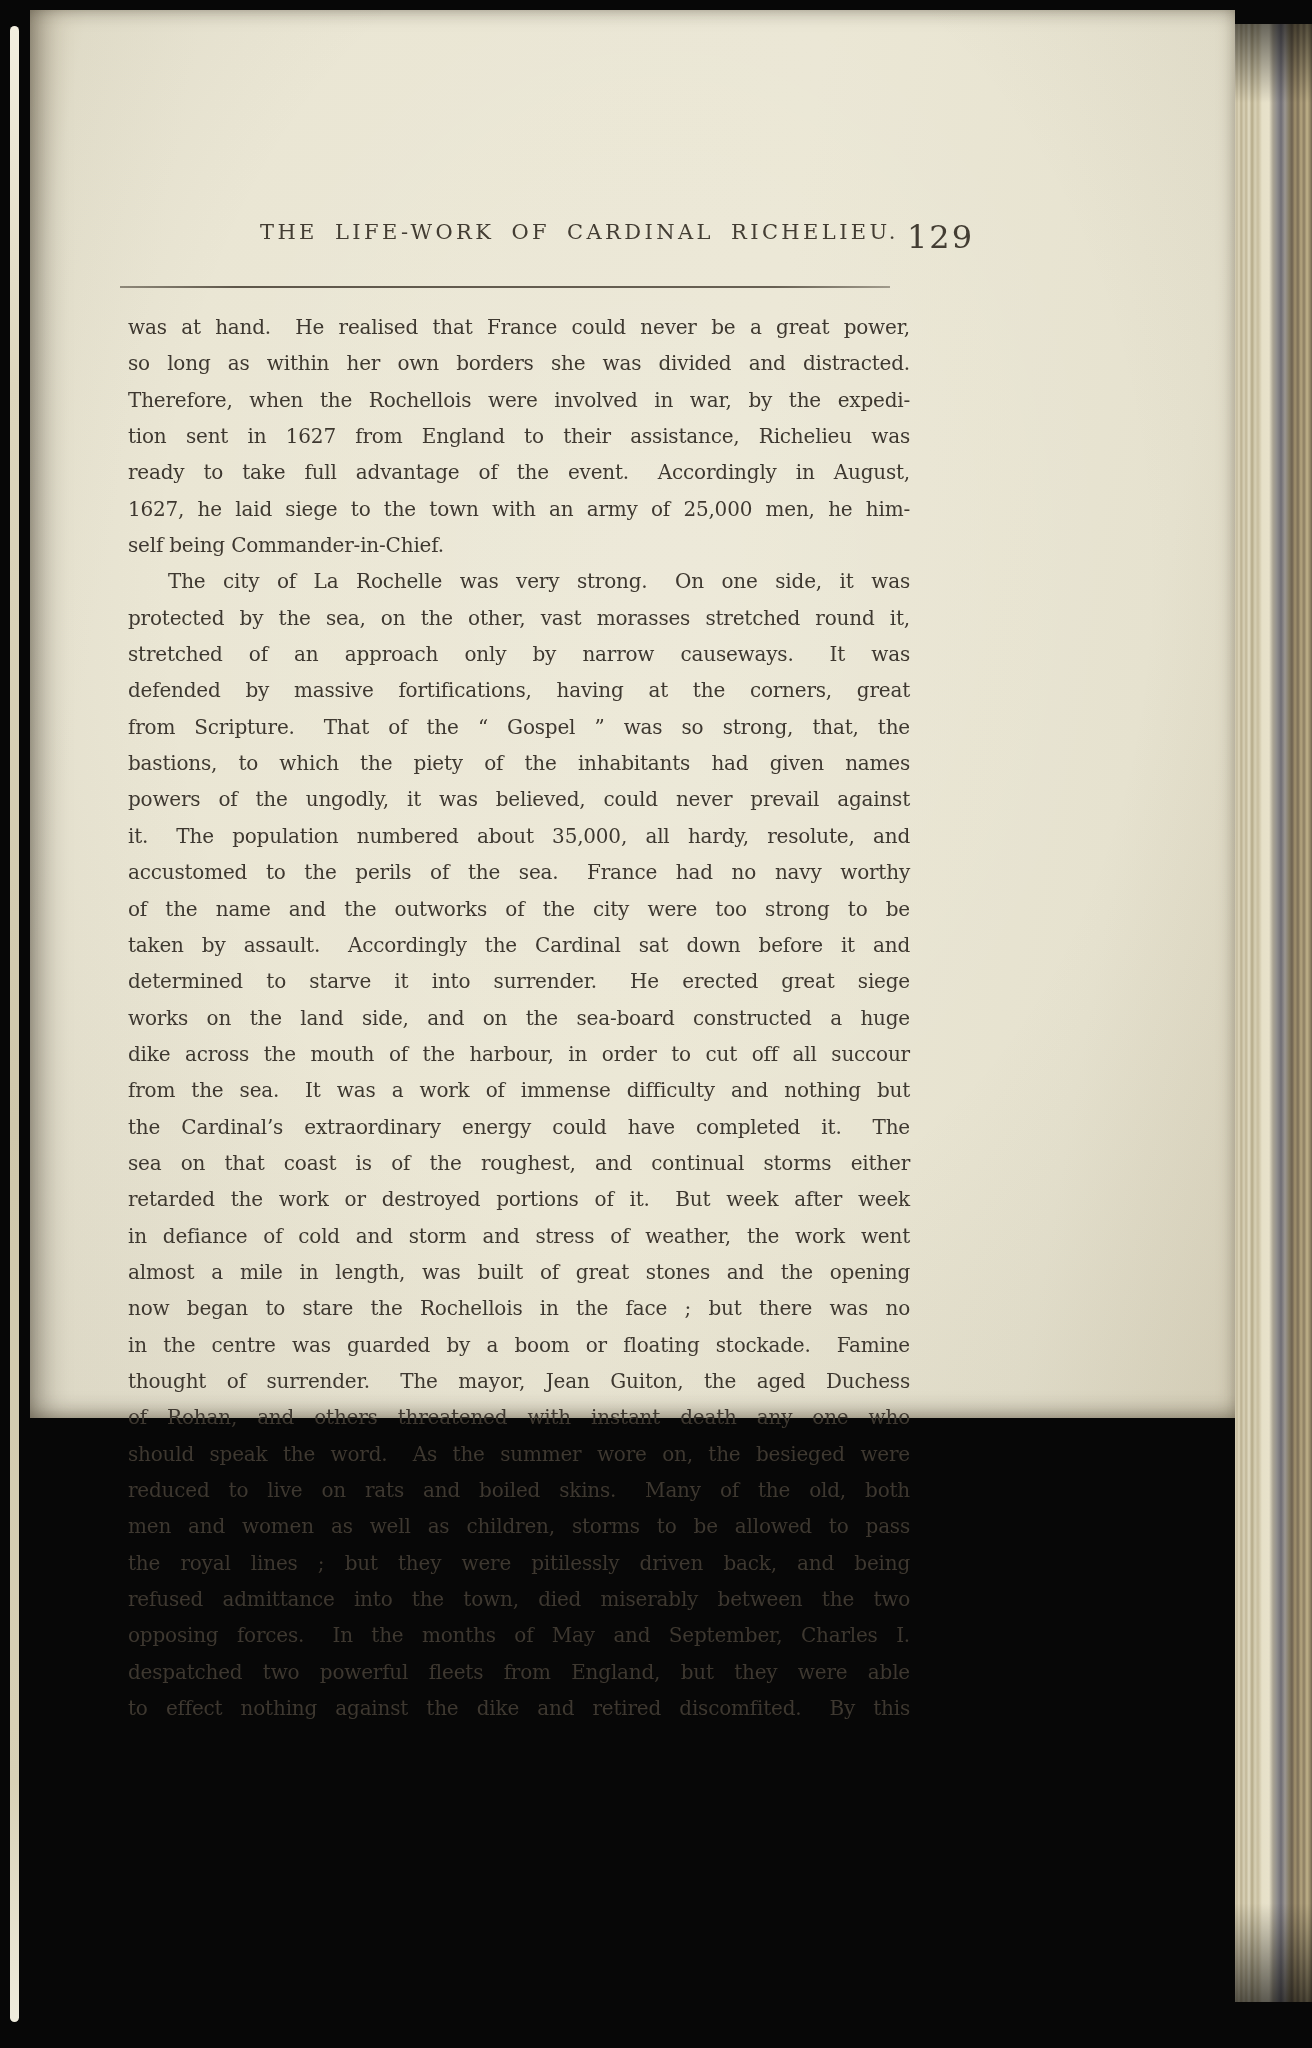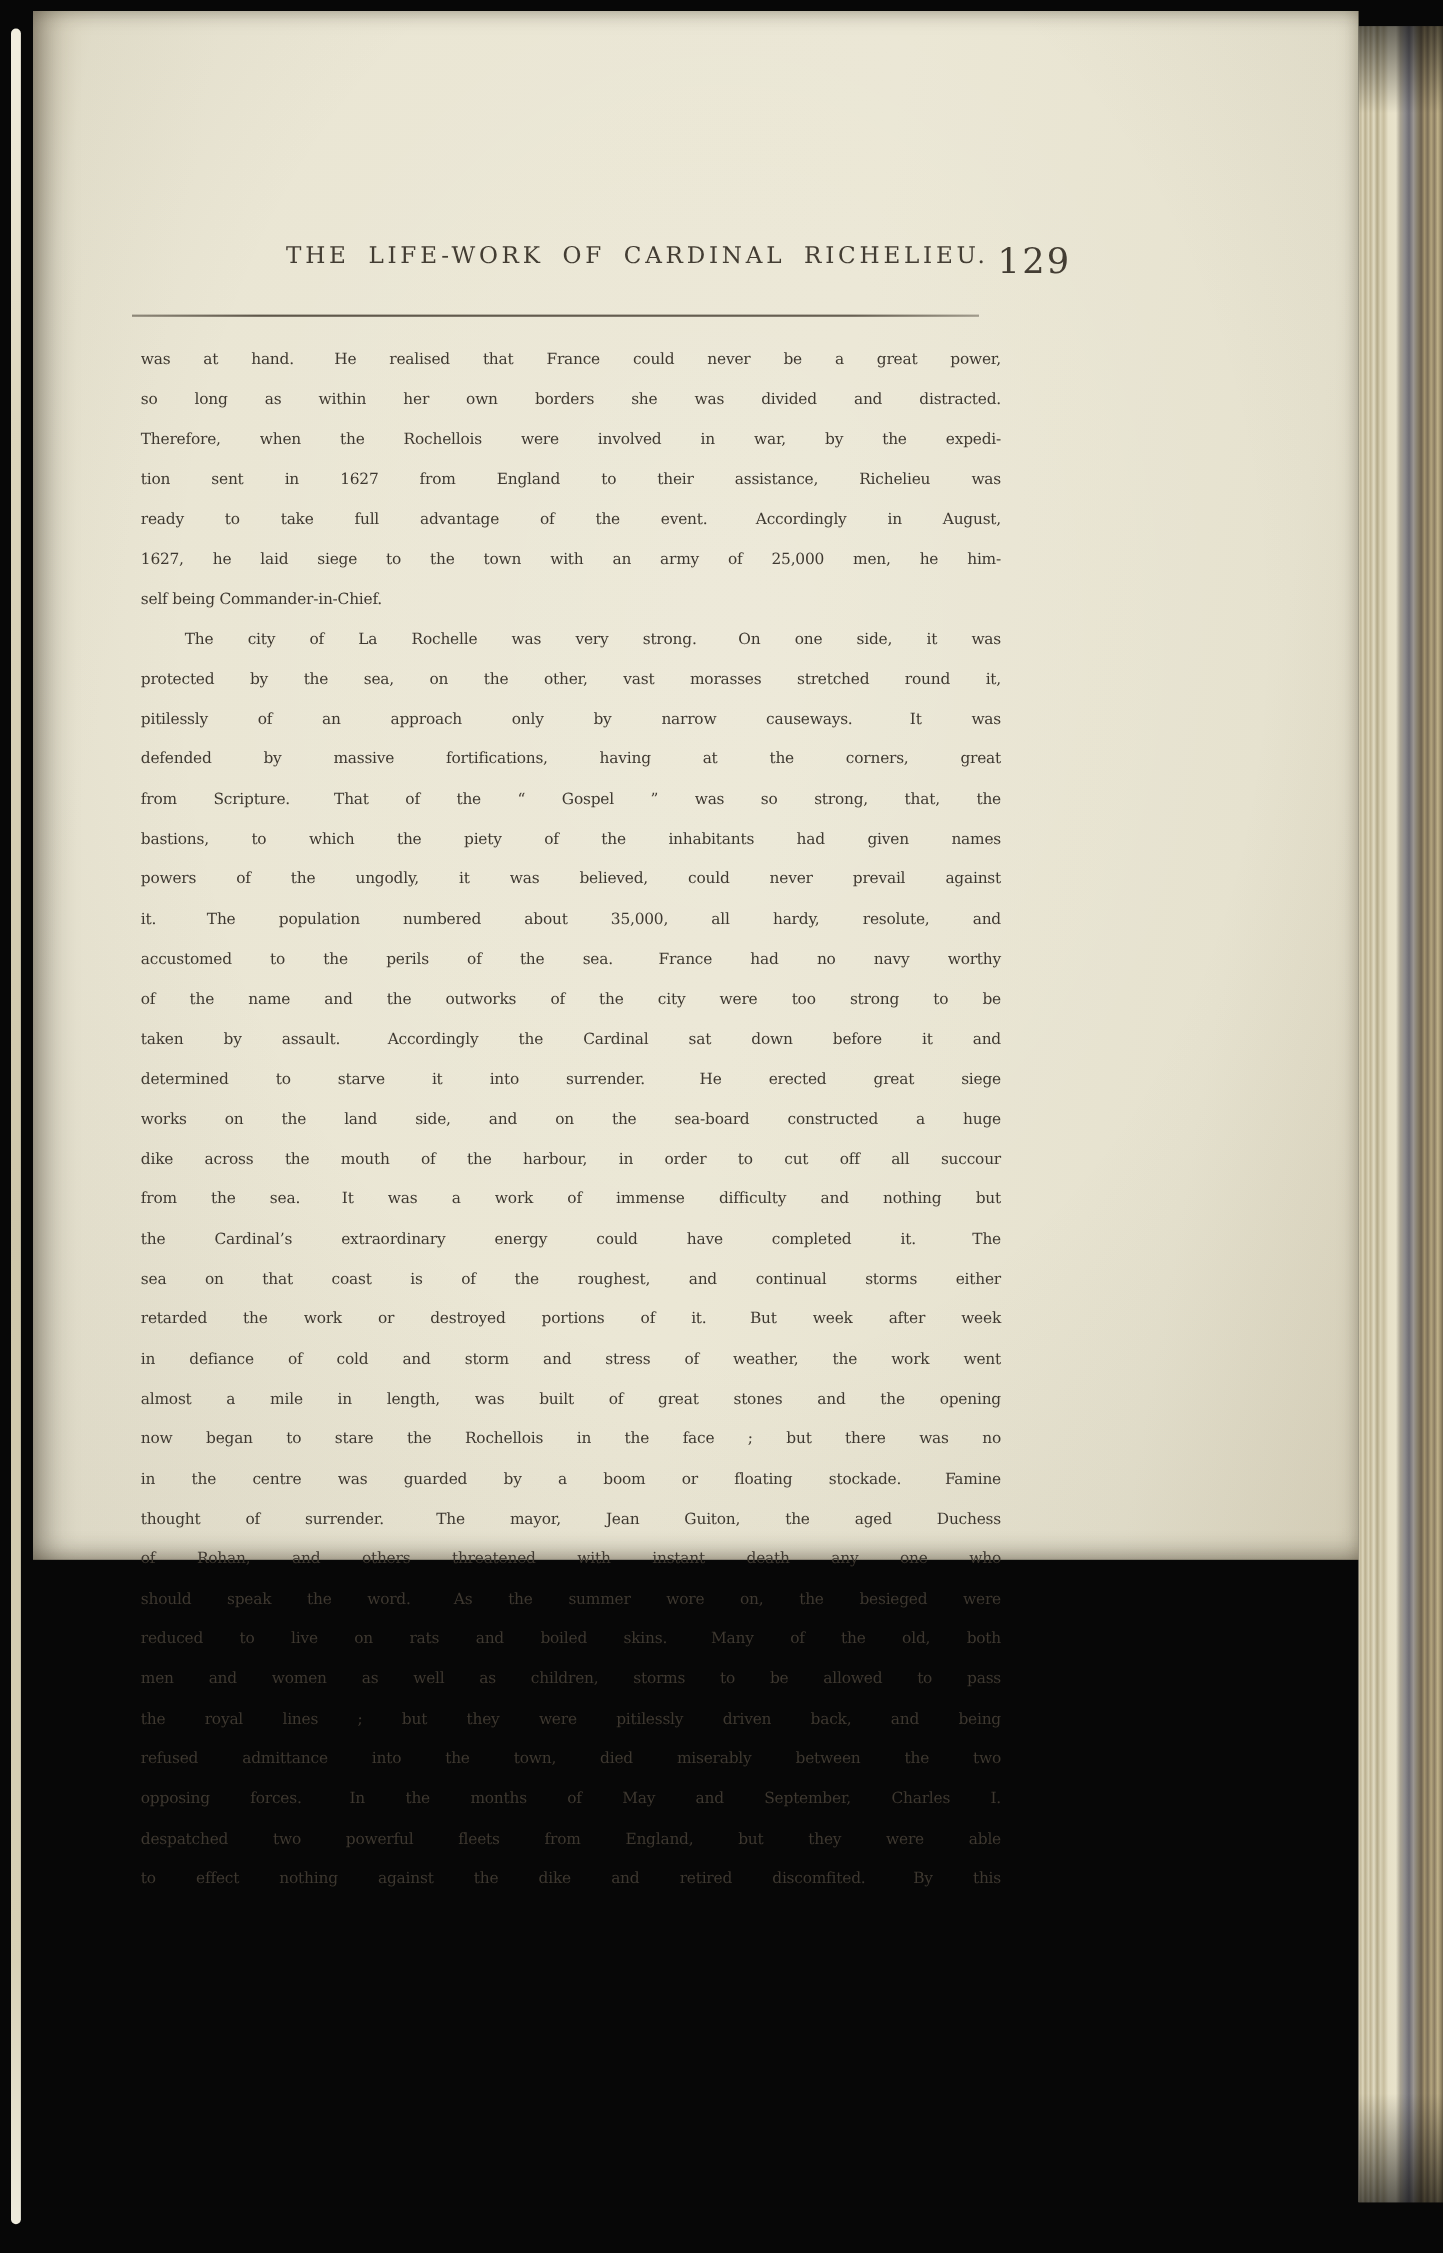--- a/index.html
+++ b/index.html
@@ -75,21 +75,21 @@
   .header-rule{
     position:absolute;
     left:90px;top:276px;
     width:770px;height:2px;
     background:linear-gradient(90deg,rgba(70,62,50,.55),rgba(70,62,50,.85) 15%,rgba(70,62,50,.8) 85%,rgba(70,62,50,.45));
   }
   .page-body{
     position:absolute;
     left:98px;top:299px;
     width:782px;
-    font-size:14px;
+    font-size:20px;
     line-height:36.35px;
     letter-spacing:-0.2px;
     color:#3e3830;
   }
   .paragraph{margin:0;}
   .line{
     white-space:nowrap;
     text-align:justify;
     text-align-last:justify;
   }
@@ -117,21 +117,21 @@
         <div class="line">so long as within her own borders she was divided and distracted.</div>
         <div class="line">Therefore, when the Rochellois were involved in war, by the expedi-</div>
         <div class="line">tion sent in 1627 from England to their assistance, Richelieu was</div>
         <div class="line">ready to take full advantage of the event.  Accordingly in August,</div>
         <div class="line">1627, he laid siege to the town with an army of 25,000 men, he him-</div>
         <div class="line para-end">self being Commander-in-Chief.</div>
       </div>
       <div class="paragraph">
         <div class="line indent">The city of La Rochelle was very strong.  On one side, it was</div>
         <div class="line">protected by the sea, on the other, vast morasses stretched round it,</div>
-        <div class="line">pitilessly of an approach only by narrow causeways.  It was</div>
+        <div class="line">stretched of an approach only by narrow causeways.  It was</div>
         <div class="line">defended by massive fortifications, having at the corners, great</div>
         <div class="line">from Scripture.  That of the “ Gospel ” was so strong, that, the</div>
         <div class="line">bastions, to which the piety of the inhabitants had given names</div>
         <div class="line">powers of the ungodly, it was believed, could never prevail against</div>
         <div class="line">it.  The population numbered about 35,000, all hardy, resolute, and</div>
         <div class="line">accustomed to the perils of the sea.  France had no navy worthy</div>
         <div class="line">of the name and the outworks of the city were too strong to be</div>
         <div class="line">taken by assault.  Accordingly the Cardinal sat down before it and</div>
         <div class="line">determined to starve it into surrender.  He erected great siege</div>
         <div class="line">works on the land side, and on the sea-board constructed a huge</div>

